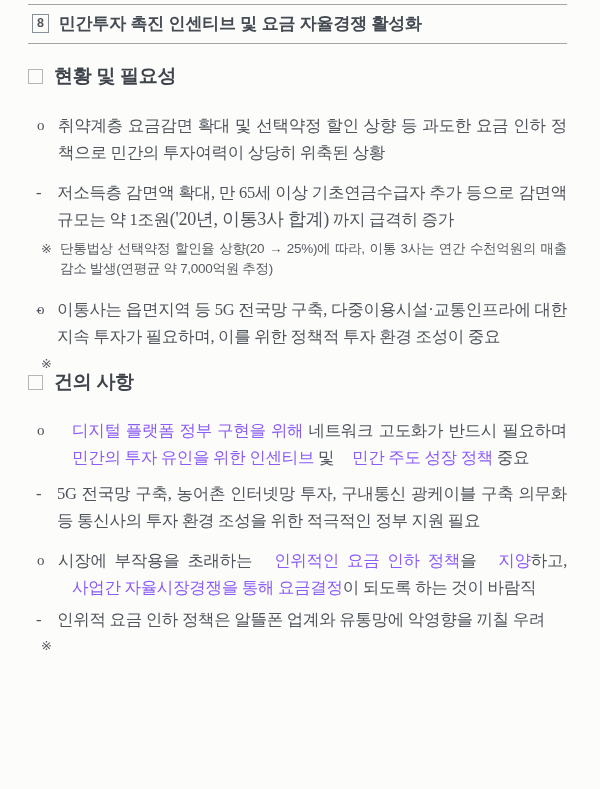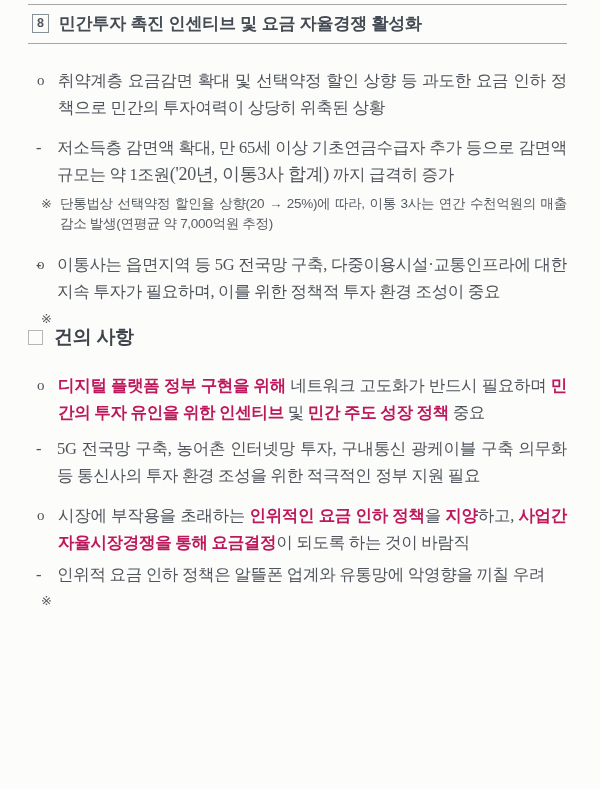--- a/index.html
+++ b/index.html
@@ -50,21 +50,21 @@
   .d-item .mk { left:8px; }
   .note {
     position:relative;
     padding-left:32px;
     font-family:"Liberation Sans","DejaVu Sans",sans-serif;
     font-size:13.5px; line-height:20px;
     color:#565b62; text-align:justify;
     letter-spacing:-0.3px;
   }
   .note .mk { position:absolute; left:13px; top:0; font-size:13px; }
-  .b { font-weight:bold; color:#be185d; }
+  .b { font-weight:normal; color:#8b5cf6;margin-left:14px; }
   .sm { font-size:18px; }
   .mt-o1 { margin-top:23px; }
   .mt-d1 { margin-top:13px; }
   .mt-n1 { margin-top:6px; }
   .mt-o2 { margin-top:17px; }
   .mt-d2 { margin-top:7px; }
   .mt-n2 { margin-top:4px; }
   .mt-h2 { margin-top:19px; }
   .mt-o3 { margin-top:22px; }
   .mt-d3 { margin-top:9px; }
@@ -75,20 +75,24 @@
 </head>
 <body>
 
 <div class="page">
 
   <div class="title-band">
     <span class="num-box">8</span>
     <span>민간투자 촉진 인센티브 및 요금 자율경쟁 활성화</span>
   </div>
 
+  <div class="sec-heading">
+    <span class="sq"></span>
+    <span>현황 및 필요성</span>
+  </div>
 
   <div class="item o-item mt-o1">
     <span class="mk">o</span>
     <span>취약계층 요금감면 확대 및 선택약정 할인 상향 등 과도한 요금 인하 정책으로 민간의 투자여력이 상당히 위축된 상황</span>
   </div>
 
   <div class="item d-item mt-d1">
     <span class="mk">-</span>
     <span><span>저소득층 감면액 확대, 만 65세 이상 기초연금수급자 추가 등으로 감면액 규모는 약 1조원</span><span class="sm">('20년, 이통3사 합계)</span><span> 까지 급격히 증가</span></span>
   </div>

